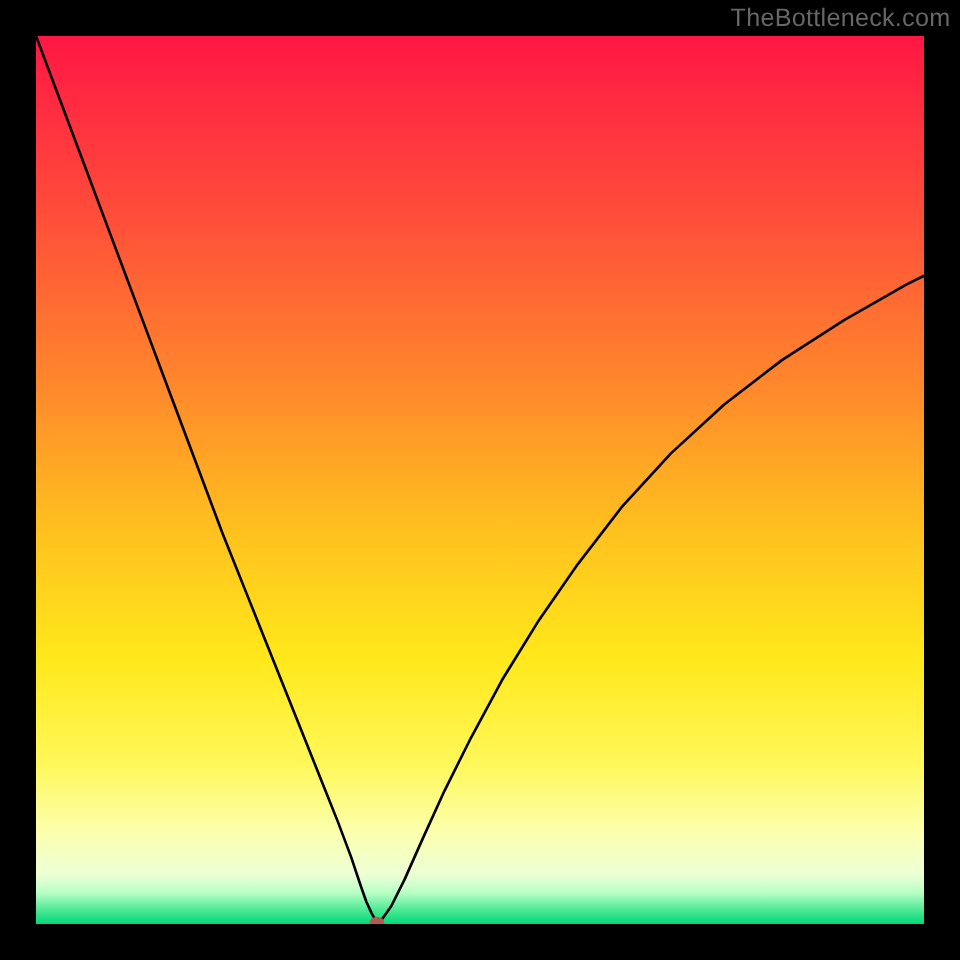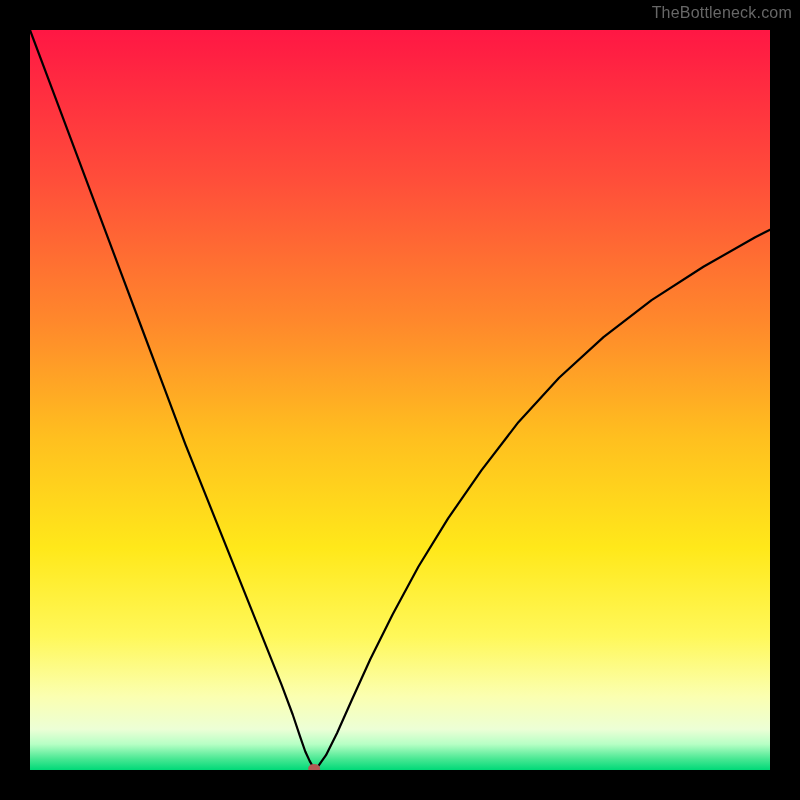--- a/index.html
+++ b/index.html
@@ -24,21 +24,21 @@
     left: 0;
     top: 0;
     width: 740px;
     height: 740px;
   }
   .watermark {
     position: absolute;
     top: 4px;
     right: 8px;
     color: #676767;
-    font-size: 16px;
+    font-size: 21px;
     font-weight: 500;
     letter-spacing: 0.2px;
   }
   svg { display: block; }
 </style>
 </head>
 <body>
 
 <div class="frame">
   <svg class="plot-area" viewBox="0 0 740 740">

